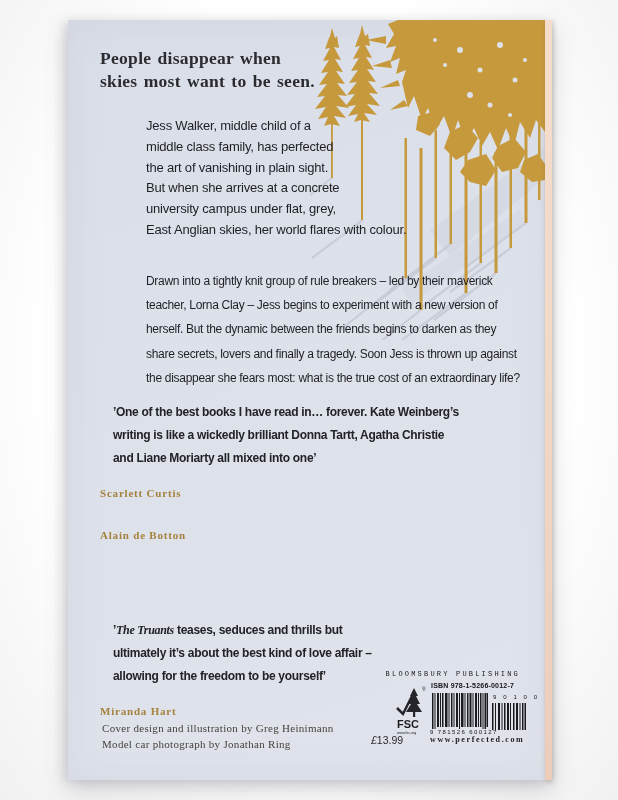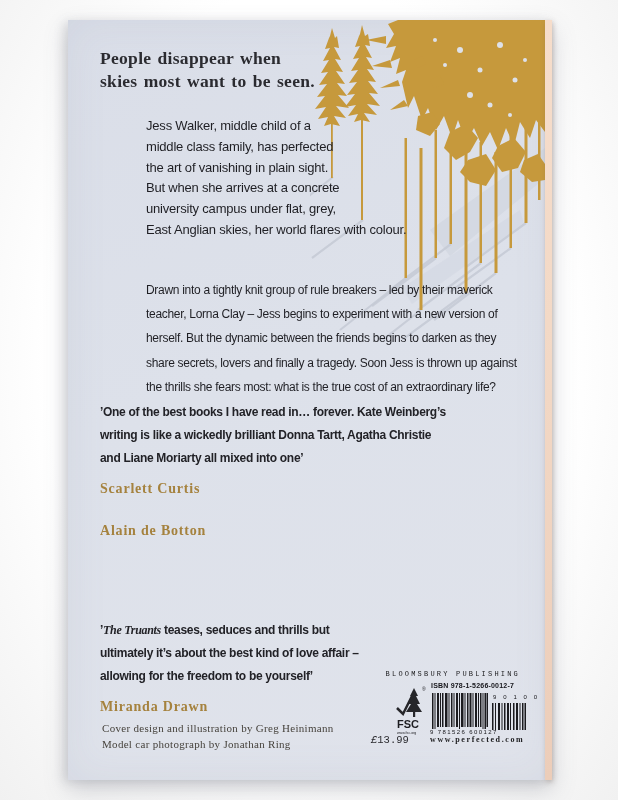--- a/index.html
+++ b/index.html
@@ -32,49 +32,49 @@
   .shadowline{stroke:var(--shadow-line);stroke-width:2.2;opacity:.85;}
 
   .headline{
     position:absolute;left:32px;top:27px;
     font-family:"Liberation Serif",serif;font-weight:bold;
     font-size:17.5px;line-height:22.5px;letter-spacing:.3px;word-spacing:1.5px;
     color:#2b2b30;white-space:nowrap;
   }
   .para{position:absolute;left:33px;color:var(--text-dark);white-space:nowrap;margin-left:45px;}
   .p1{top:96px;font-size:13px;line-height:20.8px;letter-spacing:-.2px;}
-  .p2{top:258px;font-size:12px;line-height:24.2px;letter-spacing:-.3px;}
+  .p2{top:249px;font-size:12px;line-height:24.2px;letter-spacing:-.3px;}
   .quote{position:absolute;left:32px;white-space:nowrap;}
-  .qtext{font-weight:bold;font-size:12px;line-height:22.8px;letter-spacing:-.3px;color:#222227;}
+  .qtext{font-weight:bold;font-size:12px;line-height:22.8px;letter-spacing:-.3px;color:#222227;margin-left:13px;}
   .qtext .ital{font-style:italic;font-family:Liberation Serif, serif;}
   .q1{top:381px;} .q2{top:491px;} .q3{top:599px;}
   .attr{
     font-family:"Liberation Serif",serif;font-weight:bold;
-    font-size:14px;letter-spacing:.8px;color:var(--attribution-gold);margin-top:12px;
+    font-size:11px;letter-spacing:.8px;color:var(--attribution-gold);margin-top:18px;
   }
   .credits{
     position:absolute;left:34px;top:701px;
     font-family:"Liberation Serif",serif;font-size:11px;line-height:15.7px;
     letter-spacing:.3px;color:#46423c;white-space:nowrap;
   }
   .bloomsbury{
     position:absolute;left:312px;top:650px;width:140px;text-align:right;
     font-family:Liberation Mono, monospace;font-size:7px;letter-spacing:2.2px;
     color:#1c1c1e;white-space:nowrap;
   }
   .isbn-label{position:absolute;left:363px;top:662px;font-size:7px;font-weight:bold;
     letter-spacing:.2px;color:#15151a;white-space:nowrap;}
   .barcode-main{position:absolute;left:364px;top:673px;width:56px;height:36px;display:block;}
   .barcode-addon{position:absolute;left:424px;top:683px;width:34px;height:27px;display:block;}
   .bar{fill:#1b1b1f;}
   .barcode-digits{position:absolute;left:362px;top:709px;font-size:6px;letter-spacing:1.4px;
     color:#16161a;white-space:nowrap;}
   .addon-digits{position:absolute;left:425px;top:674px;font-size:6px;letter-spacing:2.6px;
     color:#16161a;white-space:nowrap;}
-  .price{position:absolute;left:303px;top:714px;font-family:Liberation Mono, monospace;
+  .price{position:absolute;left:303px;top:714px;font-family:Liberation Sans, sans-serif;
     font-size:10.5px;color:#2a2a2e;}
   .price .pound{font-style:italic;}
   .website{position:absolute;left:362px;top:715px;font-family:"Liberation Serif",serif;
     font-weight:bold;font-size:8px;letter-spacing:1.6px;color:#1c1c1e;white-space:nowrap;}
   .fsc{position:absolute;left:325px;top:664px;width:34px;height:52px;display:block;}
   .fsc .ln{stroke:#26262a;fill:none;}
   .fsc text{fill:#1d1d21;}
 </style>
 </head>
 <body>
@@ -159,41 +159,41 @@
         <div>the art of vanishing in plain sight.</div>
         <div>But when she arrives at a concrete</div>
         <div>university campus under flat, grey,</div>
         <div>East Anglian skies, her world flares with colour.</div>
       </div>
     <div class="para p2">
         <div>Drawn into a tightly knit group of rule breakers – led by their maverick</div>
         <div>teacher, Lorna Clay – Jess begins to experiment with a new version of</div>
         <div>herself. But the dynamic between the friends begins to darken as they</div>
         <div>share secrets, lovers and finally a tragedy. Soon Jess is thrown up against</div>
-        <div>the thrills she fears most: what is the true cost of an extraordinary life?</div>
+        <div>the disappear she fears most: what is the true cost of an extraordinary life?</div>
       </div>
 
     <div class="quote q1">
       <div class="qtext">
           <div>’One of the best books I have read in… forever. Kate Weinberg’s</div>
           <div>writing is like a wickedly brilliant Donna Tartt, Agatha Christie</div>
           <div>and Liane Moriarty all mixed into one’</div>
         </div>
       <div class="attr">Scarlett Curtis</div>
     </div>
     <div class="quote q2">
       <div class="attr">Alain de Botton</div>
     </div>
     <div class="quote q3">
       <div class="qtext">
           <div><span>’</span><span class="ital">The Truants</span><span> teases, seduces and thrills but</span></div>
           <div>ultimately it’s about the best kind of love affair –</div>
           <div>allowing for the freedom to be yourself’</div>
         </div>
-      <div class="attr">Miranda Drawn</div>
+      <div class="attr">Miranda Hart</div>
     </div>
 
     <div class="credits">
         <div>Cover design and illustration by Greg Heinimann</div>
         <div>Model car photograph by Jonathan Ring</div>
       </div>
 
     <div class="bloomsbury">BLOOMSBURY PUBLISHING</div>
 
     <svg class="fsc" viewBox="0 0 34 52" aria-hidden="true">

